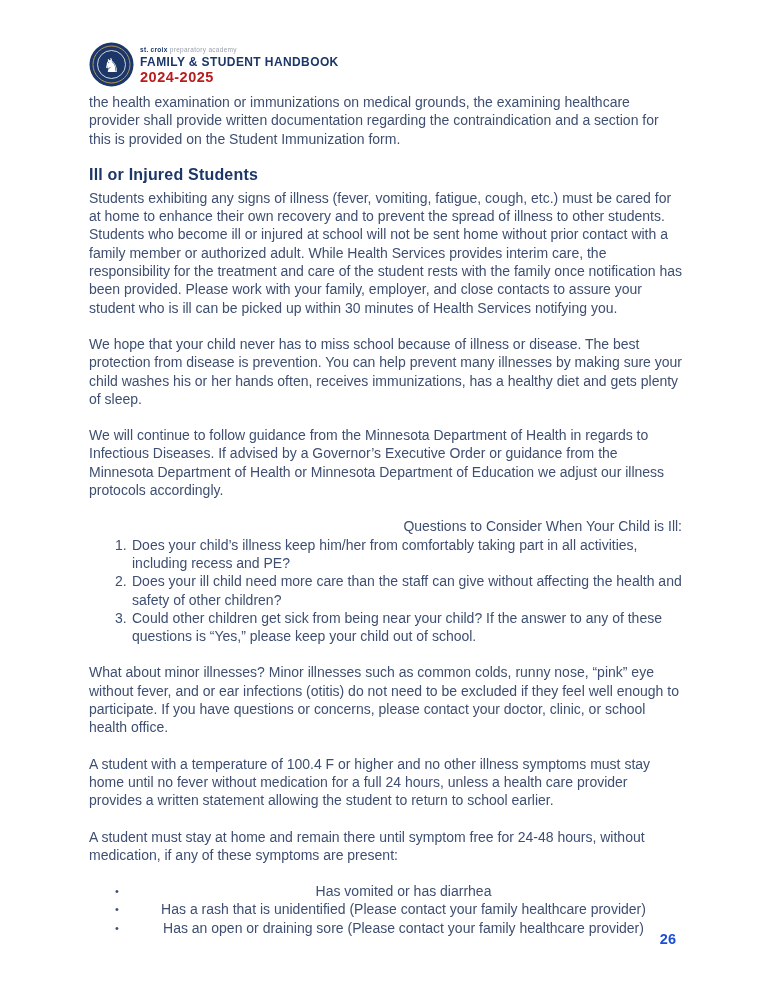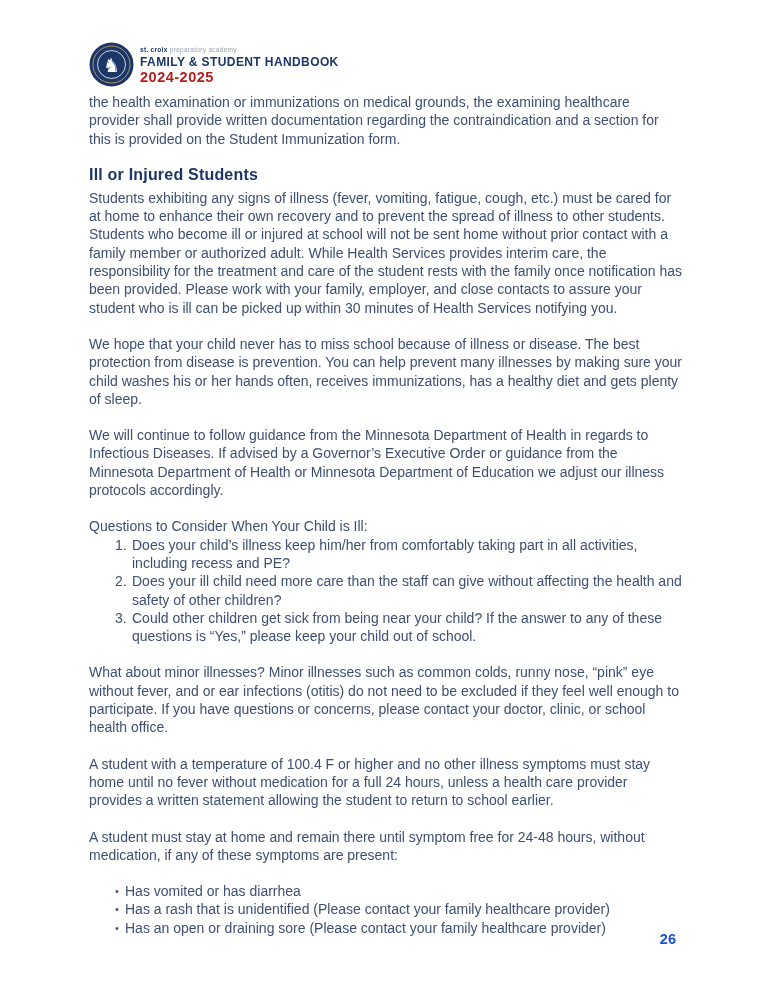--- a/index.html
+++ b/index.html
@@ -30,21 +30,21 @@
   .logo { width: 45px; height: 45px; flex: 0 0 auto; }
   .header-text { padding-top: 5px; line-height: 1; }
   .school-name { font-size: 6.5px; letter-spacing: 0.3px; margin-bottom: 2.5px; }
   .school-name .primary { color: #1b3667; font-weight: bold; }
   .school-name .secondary { color: #9aa0ab; }
   .handbook-title { font-size: 12px; font-weight: bold; color: #1b3667; letter-spacing: 0.4px; margin-bottom: 2px; }
   .school-year { font-size: 14.5px; font-weight: bold; color: #b91c1c; letter-spacing: 0.5px; }
   
   p, li { font-size: 14px; line-height: 18.3px; }
   p { margin-bottom: 18px; }
-  p.tight { margin-bottom: 0; }
+  p.tight { margin-bottom: 0; text-align: right; }
   h2 {
     font-family: "Liberation Sans", sans-serif;
     font-size: 16px;
     font-weight: bold;
     color: #1b3667;
     letter-spacing: 0.2px;
     margin: 0 0 5px 0;
   }
   .mt-md { margin-top: 13px; }
   .mt-lg { margin-top: 31px; }
@@ -62,21 +62,21 @@
   ol.questions li::before {
     content: counter(q) ".";
     position: absolute;
     left: 0;
   }
   ul.symptoms {
     list-style: none;
     margin: 0 0 18px 0;
     padding-left: 26px;
   }
-  ul.symptoms li { position: relative; padding-left: 10px; }
+  ul.symptoms li { position: relative; padding-left: 10px; text-align: center; }
   ul.symptoms li::before {
     content: "\2022";
     position: absolute;
     left: 0;
     font-size: 11px;
   }
   .page-number {
     position: absolute;
     right: 92px;
     bottom: 47px;

